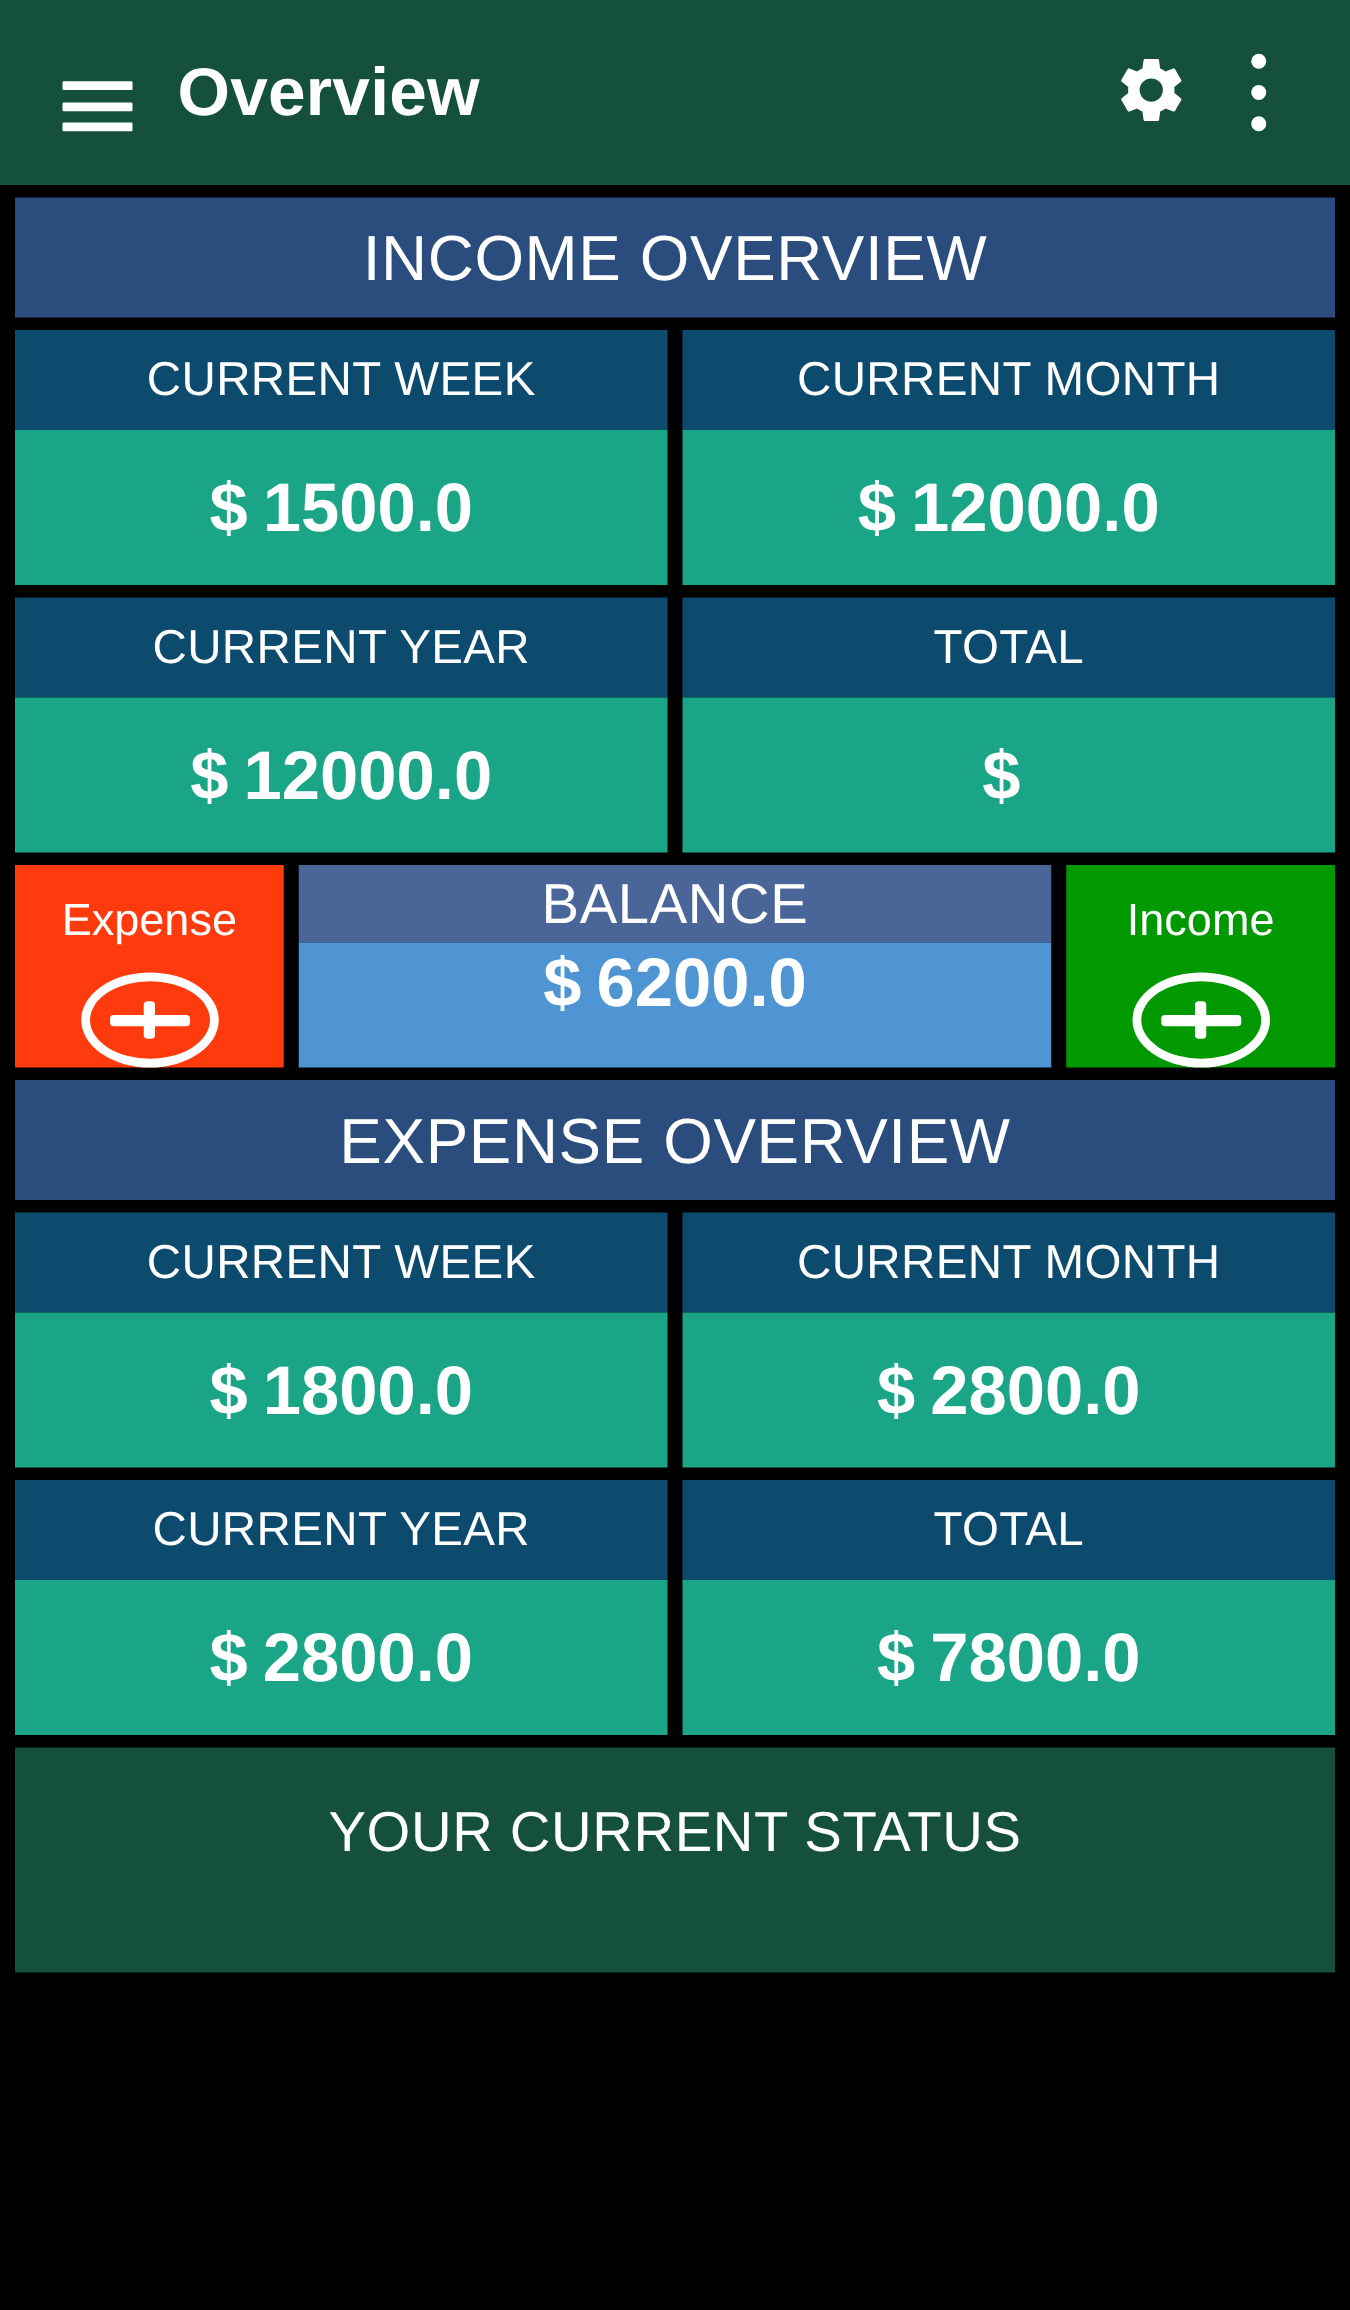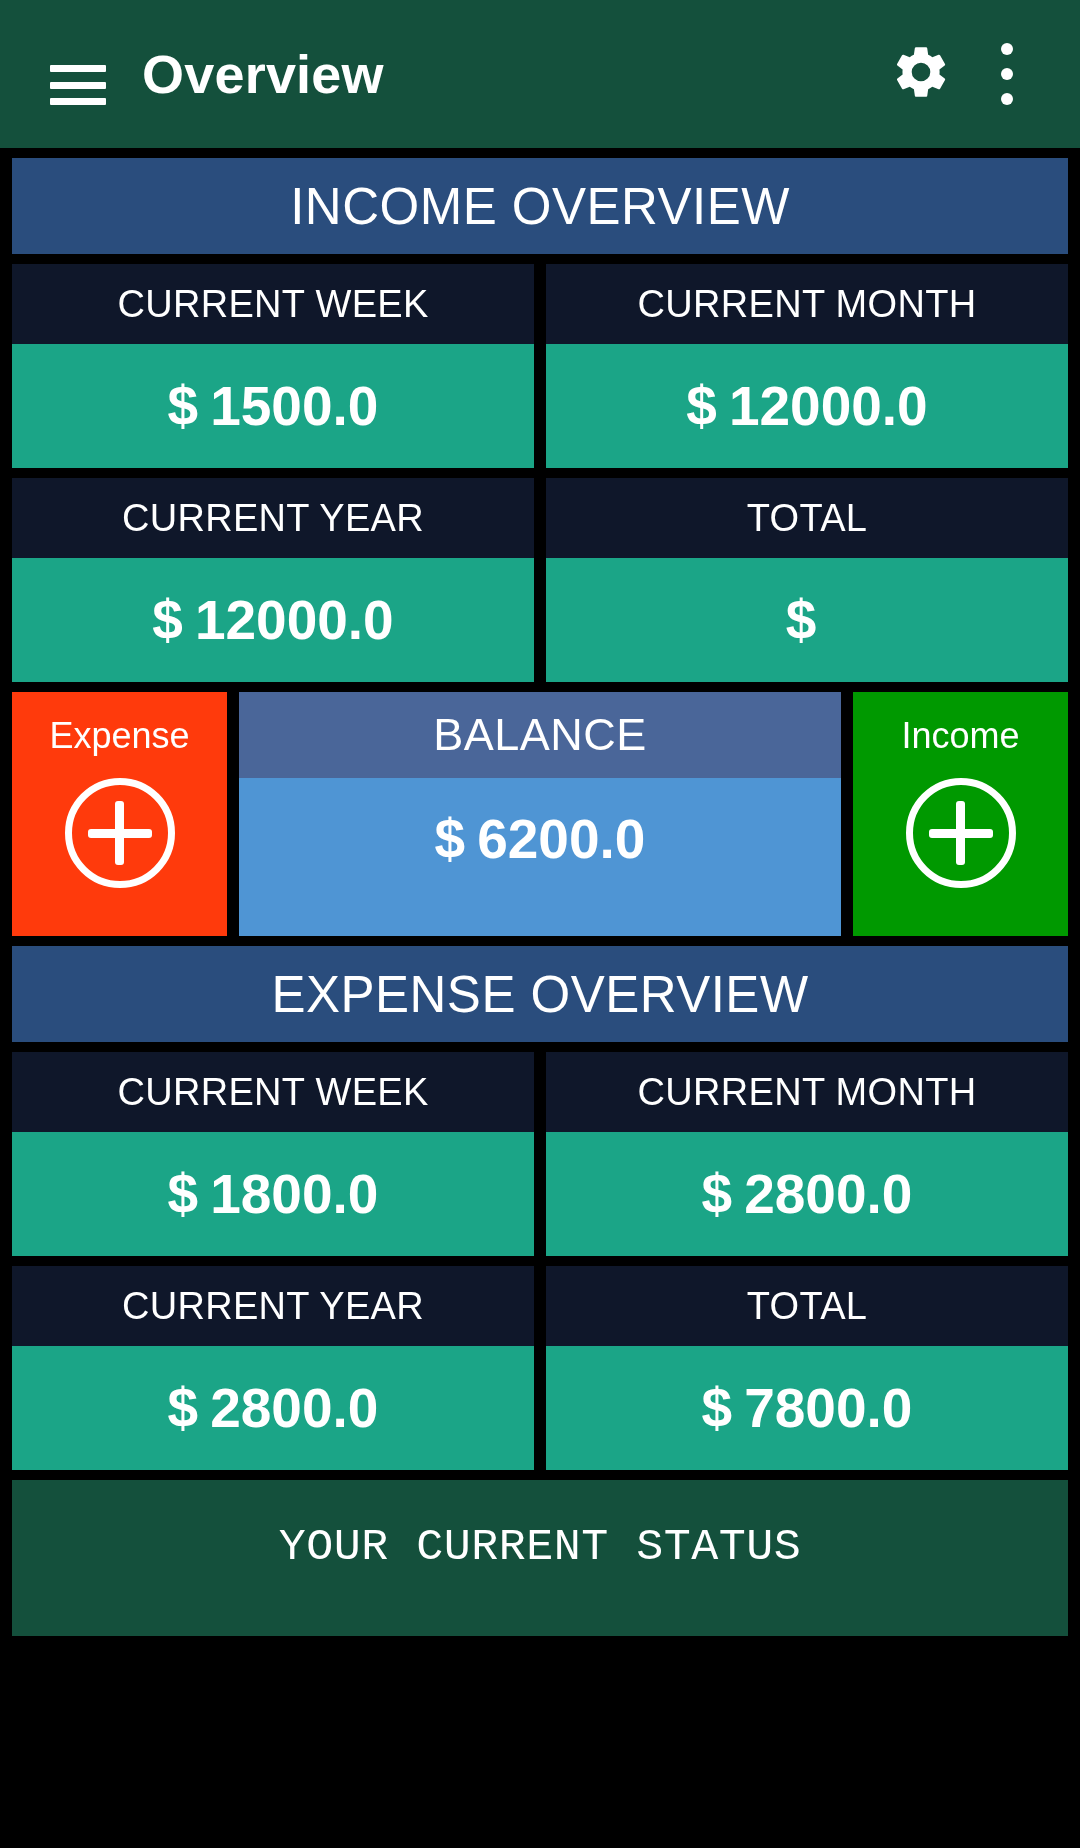--- a/index.html
+++ b/index.html
@@ -103,21 +103,21 @@
   .row {
     display: flex;
     gap: 12px;
     margin-bottom: 10px;
   }
   .row > * { flex: 1 1 0; min-width: 0; }
 
   
   .card { display: flex; flex-direction: column; }
   .card-head {
-    background: #0f172a;
+    background: #0c4a6e;
     color: #ffffff;
     height: 80px;
     display: flex;
     align-items: center;
     justify-content: center;
     font-size: 38px;
     letter-spacing: 0.3px;
   }
   .card-body {
     background: #1BA587;
@@ -129,21 +129,21 @@
     font-size: 55px;
     font-weight: bold;
   }
   .card-body .cur { margin-right: 12px; }
 
   
   .mid-row {
     display: flex;
     gap: 12px;
     margin-bottom: 10px;
-    height: 244px;
+    height: 162px;
   }
   .action-btn {
     flex: 0 0 215px;
     display: flex;
     flex-direction: column;
     align-items: center;
     justify-content: flex-start;
     padding-top: 26px;
     box-sizing: border-box;
     color: #ffffff;
@@ -204,29 +204,28 @@
     font-weight: bold;
     padding-bottom: 36px;
     box-sizing: border-box;
   }
   .balance-body .cur { margin-right: 12px; }
 
   
   .status-panel {
     background: #14503C;
     color: #ffffff;
-    height: 156px;
+    height: 180px;
     display: flex;
     align-items: flex-start;
     justify-content: center;
     padding-top: 42px;
     box-sizing: border-box;
     font-size: 45px;
     letter-spacing: 0.5px;
-    font-family: Liberation Mono, monospace;
   }
 </style>
 </head>
 <body>
 
 <div class="appbar">
   <div class="appbar-left">
     <div class="hamburger">
       <span></span>
       <span></span>

